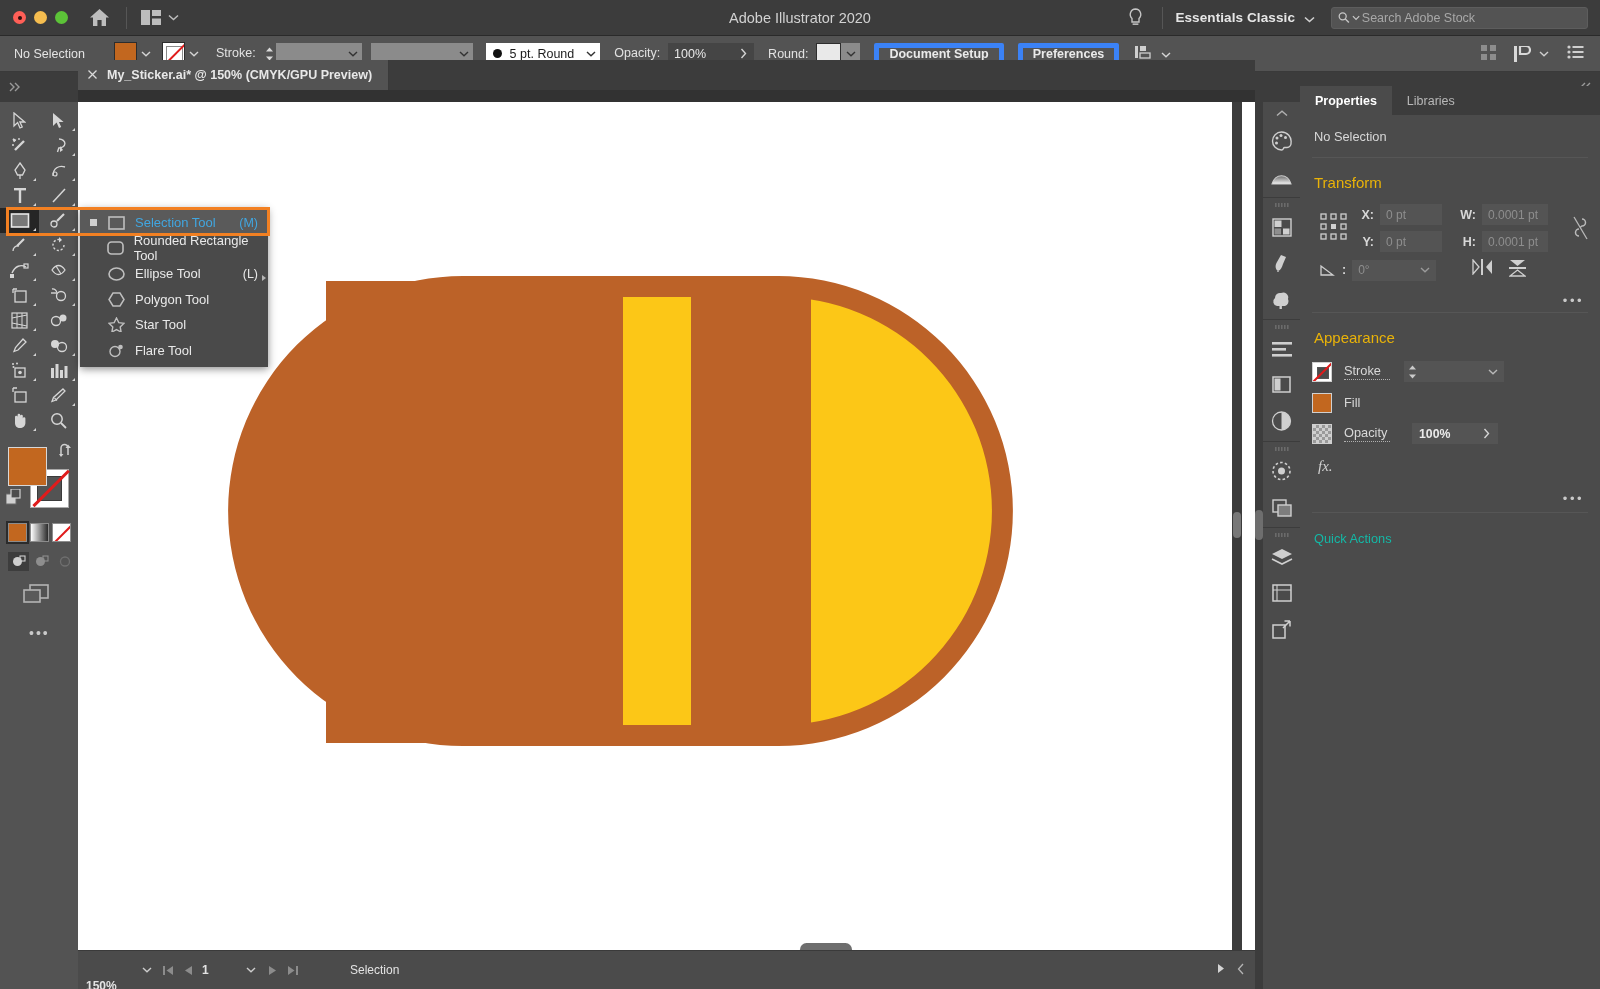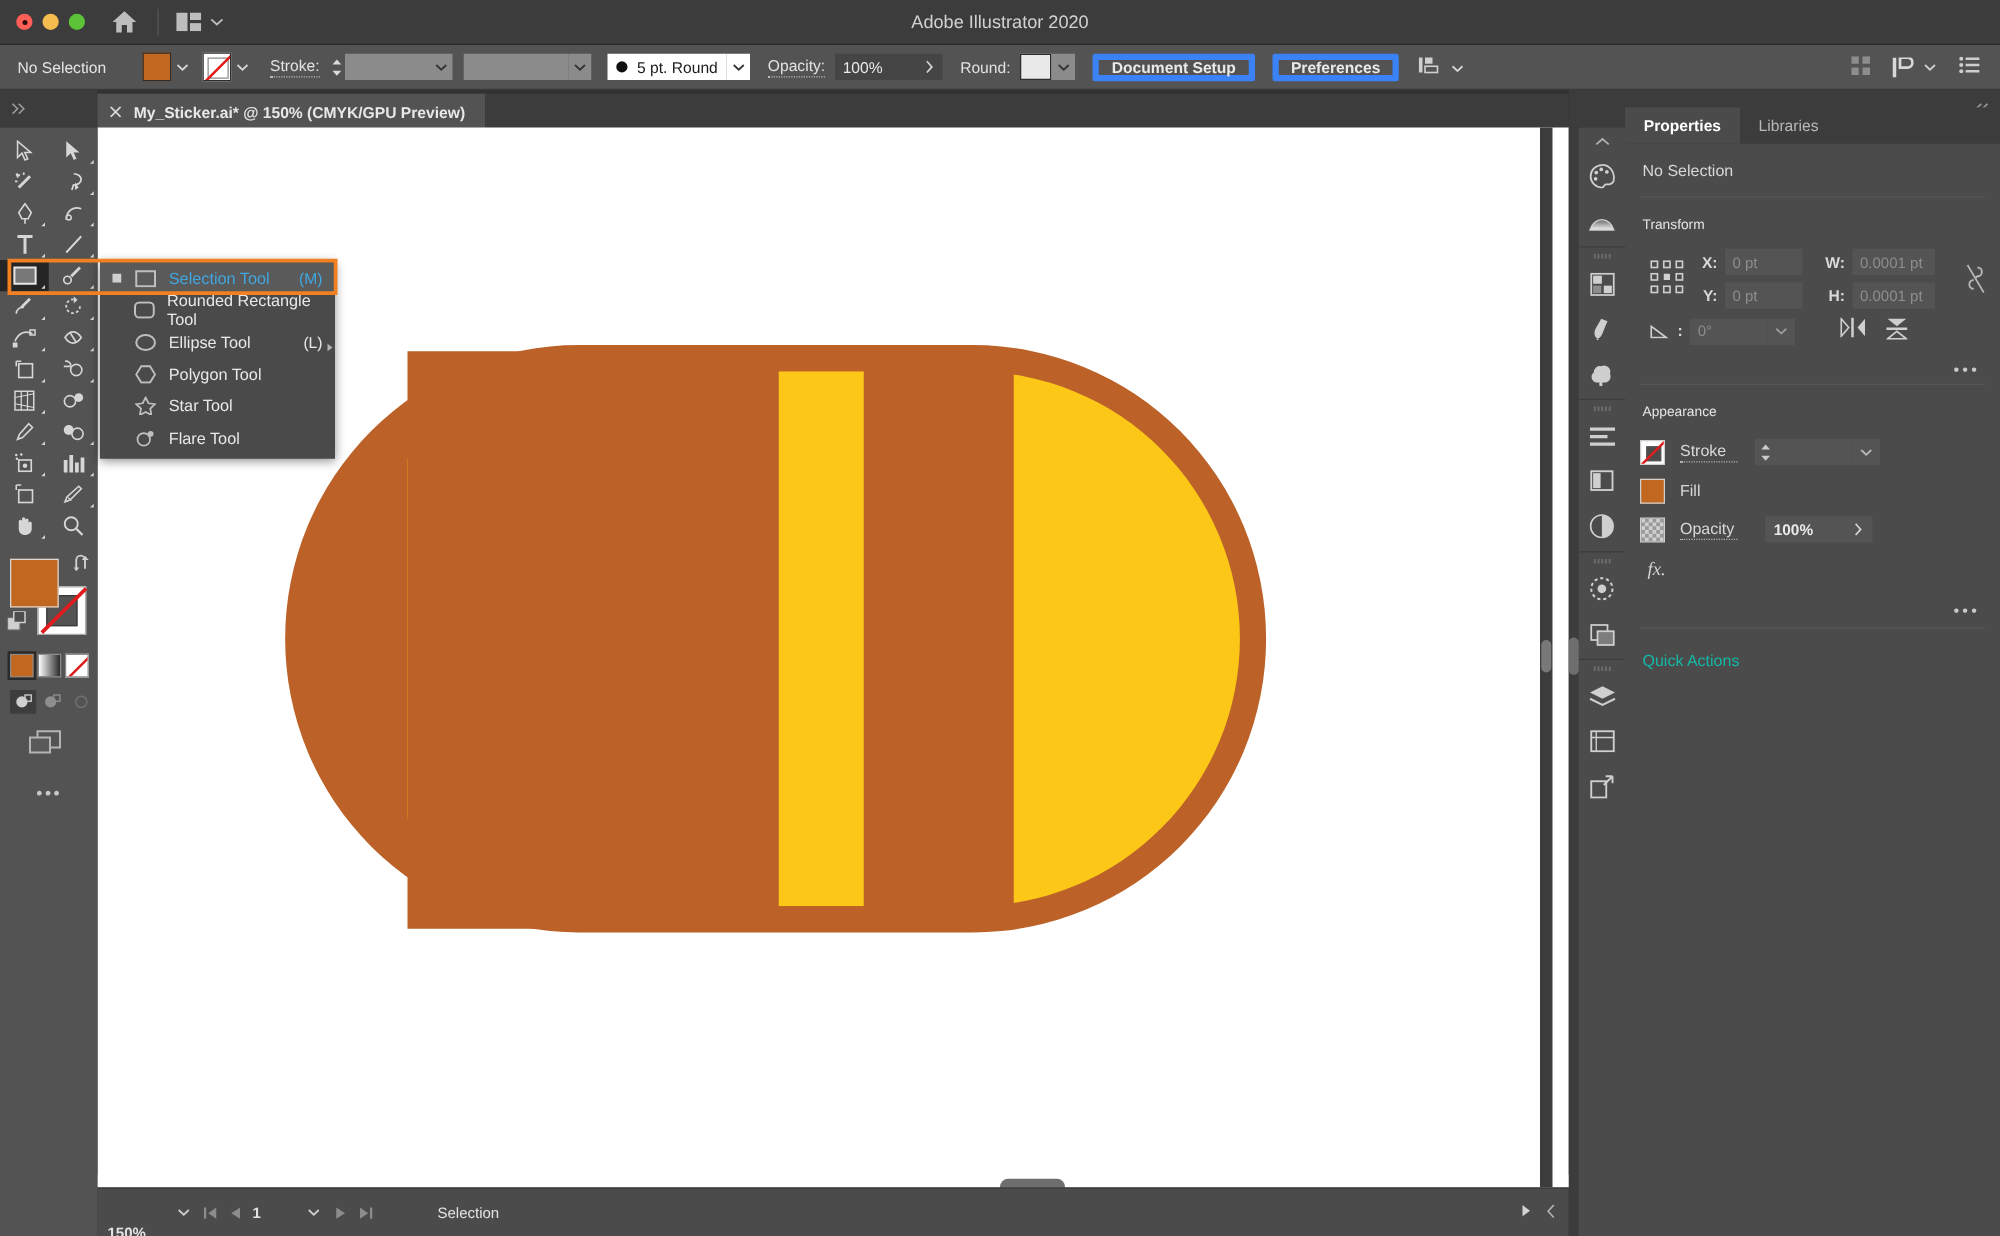--- a/index.html
+++ b/index.html
@@ -115,21 +115,21 @@
     margin-left: 14px; height: 22px; padding: 0 10px;
     border: 5px solid #3b82f6; border-radius: 2px; background: transparent;
     color: #eaeaea; font-size: 12.5px; font-weight: bold; font-family: inherit;
     display:flex; align-items:center; cursor:pointer;
   }
   .align-ico { margin-left: 16px; display:flex; align-items:center; gap:7px;}
   .cb-right { margin-left:auto; display:flex; align-items:center; gap:18px; margin-right:16px; }
 
   
   .tabbar {
-    position:absolute; left:78px; top:75px; width: 1177px; height:30px;
+    position:absolute; left:78px; top:60px; width: 1177px; height:30px;
     background:#3c3c3c; display:flex; align-items:flex-end;
   }
   .doctab {
     height: 30px; background:#535353; display:flex; align-items:center;
     padding: 0 16px 0 10px; gap: 10px; border-right:1px solid #3a3a3a;
     font-size:12.5px; font-weight:bold; color:#e8e8e8;
   }
   .collapse-arrows {
     position:absolute; left:0; top:72px; width:78px; height:30px;
     background:#3c3c3c; display:flex; align-items:center; justify-content:flex-start;
@@ -287,21 +287,21 @@
   .props-tabs {
     display:flex; height:29px; background:#3c3c3c; align-items:stretch;
   }
   .ptab {
     padding: 0 15px; display:flex; align-items:center; font-size:12.5px;
     color:#b8b8b8;
   }
   .ptab.active { background:#4b4b4b; color:#ffffff; font-weight:bold; }
   .p-sel { padding: 14px 0 13px 14px; font-size:12.8px; color:#d8d8d8; }
   .p-rule { height:1px; background:#565656; margin: 0 12px; }
-  .p-sect-title { padding: 16px 0 10px 14px; font-size:11px; color:#e5e5e5; }
+  .p-sect-title { padding: 16px 0 10px 14px; font-size:15px; color:#eab308; }
   .xform { display:flex; padding-left:12px; gap:0; }
   .refpt { width:44px; padding-top:12px; display:flex; justify-content:center;}
   .xf-fields { flex:1; }
   .xf-row { display:flex; align-items:center; height:27px; gap:0; }
   .xf-lbl { width:24px; text-align:right; font-size:12.5px; color:#d8d8d8; font-weight:bold; padding-right:6px;}
   .xf-input {
     width: 62px; height: 21px; background:#545454; color:#8e8e8e;
     font-size:12px; display:flex; align-items:center; padding-left:6px;
     border:none;
   }
@@ -361,20 +361,45 @@
       <svg width="20" height="15" viewBox="0 0 20 15">
         <rect x="0" y="0" width="9" height="15" fill="#bdbdbd"></rect>
         <rect x="11" y="0" width="9" height="6" fill="#bdbdbd"></rect>
         <rect x="11" y="8.5" width="9" height="6.5" fill="#bdbdbd"></rect>
       </svg>
       <svg width="11" height="7" viewBox="0 0 11 7">
           <path d="M1 1.5 L5.5 5.5 L10 1.5" stroke="#bdbdbd" stroke-width="1.5" fill="none"></path>
         </svg>
     </div>
     <div class="title-center">Adobe Illustrator 2020</div>
+    <div class="tb-right">
+      <div class="bulb">
+        <svg width="15" height="20" viewBox="0 0 15 20">
+          <path d="M7.5 1 A5.5 5.5 0 0 0 4 10.5 L4 14 L11 14 L11 10.5 A5.5 5.5 0 0 0 7.5 1 Z" fill="none" stroke="#c4c4c4" stroke-width="1.4"></path>
+          <rect x="4.6" y="15.4" width="5.8" height="1.5" fill="#c4c4c4"></rect>
+        </svg>
+      </div>
+      <div class="ws-sep"></div>
+      <div class="workspace">Essentials Classic</div>
+      <div class="ws-chev">
+        <svg width="11" height="7" viewBox="0 0 11 7">
+            <path d="M1 1.5 L5.5 5.5 L10 1.5" stroke="#d0d0d0" stroke-width="1.6" fill="none"></path>
+          </svg>
+      </div>
+      <div class="stock-search">
+        <svg width="13" height="13" viewBox="0 0 14 14">
+          <circle cx="5.6" cy="5.6" r="4.2" fill="none" stroke="#c8c8c8" stroke-width="1.5"></circle>
+          <line x1="8.8" y1="8.8" x2="13" y2="13" stroke="#c8c8c8" stroke-width="1.6"></line>
+        </svg>
+        <svg width="9" height="6" viewBox="0 0 9 6">
+            <path d="M1 1 L4.5 4.6 L8 1" stroke="#c8c8c8" stroke-width="1.3" fill="none"></path>
+          </svg>
+        <input placeholder="Search Adobe Stock" style="">
+      </div>
+    </div>
   </div>
 
   <div class="controlbar">
     <div class="cb-label no-sel">No Selection</div>
     <div class="cb-group">
       <div class="swatch-box"></div>
       <div class="chev-btn">
         <svg width="10" height="6" viewBox="0 0 10 6">
             <path d="M1 1 L5 4.8 L9 1" stroke="#d4d4d4" stroke-width="1.4" fill="none"></path>
           </svg>

